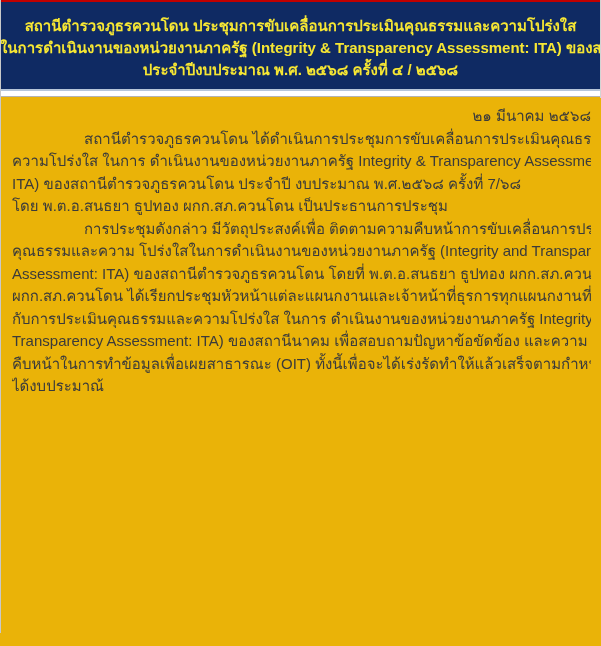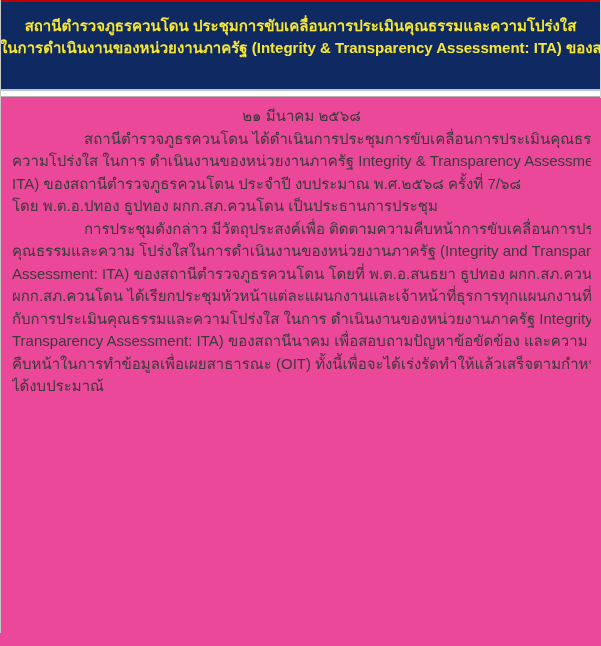--- a/index.html
+++ b/index.html
@@ -5,21 +5,21 @@
   html, body {
     margin: 0;
     padding: 0;
     background: #ffffff;
     font-family: "Liberation Sans", "DejaVu Sans", sans-serif;
   }
   .page {
     position: relative;
     width: 601px;
     height: 646px;
-    background: #ec4899;
+    background: #eab308;
     overflow: hidden;
   }
   .page-left-border {
     position: absolute;
     left: 0;
     top: 0;
     width: 1px;
     height: 633px;
     background: #c9c9c9;
   }
@@ -65,51 +65,52 @@
     color: #3b3b3b;
     font-size: 15px;
     line-height: 22.5px;
     overflow: hidden;
   }
   .line {
     white-space: nowrap;
     overflow: hidden;
   }
   .line.center {
-    text-align: center;
+    text-align: right;
   }
   .line.indent {
     padding-left: 72px;
   }
   .line.flush {
     padding-left: 0;
   }
 </style>
 </head>
 <body>
 
 <div class="page">
   <div class="page-left-border"></div>
   <div class="page-right-border"></div>
 
   <div class="header">
     <div class="header-line">สถานีตำรวจภูธรควนโดน ประชุมการขับเคลื่อนการประเมินคุณธรรมและความโปร่งใส</div>
     <div class="header-line">ในการดำเนินงานของหน่วยงานภาครัฐ (Integrity &amp; Transparency Assessment: ITA) ของสถานีตำรวจ</div>
+    <div class="header-line">ประจำปีงบประมาณ พ.ศ. ๒๕๖๘    ครั้งที่ ๔ / ๒๕๖๘</div>
   </div>
 
   <div class="gap"></div>
   <div class="divider"></div>
 
   <div class="body-text">
     <div class="line center">๒๑ มีนาคม ๒๕๖๘</div>
     <div id="body-lines">
         <div class="line indent">สถานีตำรวจภูธรควนโดน ได้ดำเนินการประชุมการขับเคลื่อนการประเมินคุณธรรมและ</div>
         <div class="line flush">ความโปร่งใส ในการ  ดำเนินงานของหน่วยงานภาครัฐ Integrity &amp; Transparency Assessment:</div>
         <div class="line flush">ITA) ของสถานีตำรวจภูธรควนโดน ประจำปี งบประมาณ พ.ศ.๒๕๖๘ ครั้งที่ 7/๖๘</div>
-        <div class="line flush">โดย พ.ต.อ.ปทอง  ธูปทอง  ผกก.สภ.ควนโดน   เป็นประธานการประชุม</div>
+        <div class="line flush">โดย พ.ต.อ.สนธยา  ธูปทอง  ผกก.สภ.ควนโดน   เป็นประธานการประชุม</div>
         <div class="line indent">การประชุมดังกล่าว มีวัตถุประสงค์เพื่อ ติดตามความคืบหน้าการขับเคลื่อนการประเมิน</div>
         <div class="line flush">คุณธรรมและความ โปร่งใสในการดำเนินงานของหน่วยงานภาครัฐ (Integrity and Transparency</div>
         <div class="line flush">Assessment: ITA) ของสถานีตำรวจภูธรควนโดน  โดยที่ พ.ต.อ.สนธยา  ธูปทอง  ผกก.สภ.ควนโดน</div>
         <div class="line flush">ผกก.สภ.ควนโดน ได้เรียกประชุมหัวหน้าแต่ละแผนกงานและเจ้าหน้าที่ธุรการทุกแผนกงานที่เกี่ยวข้อง</div>
         <div class="line flush">กับการประเมินคุณธรรมและความโปร่งใส ในการ  ดำเนินงานของหน่วยงานภาครัฐ Integrity &amp;</div>
         <div class="line flush">Transparency Assessment: ITA) ของสถานีนาคม เพื่อสอบถามปัญหาข้อขัดข้อง และความ</div>
         <div class="line flush">คืบหน้าในการทำข้อมูลเพื่อเผยสาธารณะ (OIT)  ทั้งนี้เพื่อจะได้เร่งรัดทำให้แล้วเสร็จตามกำหนดการที่</div>
         <div class="line flush">ได้งบประมาณ้</div>
       </div>
   </div>

